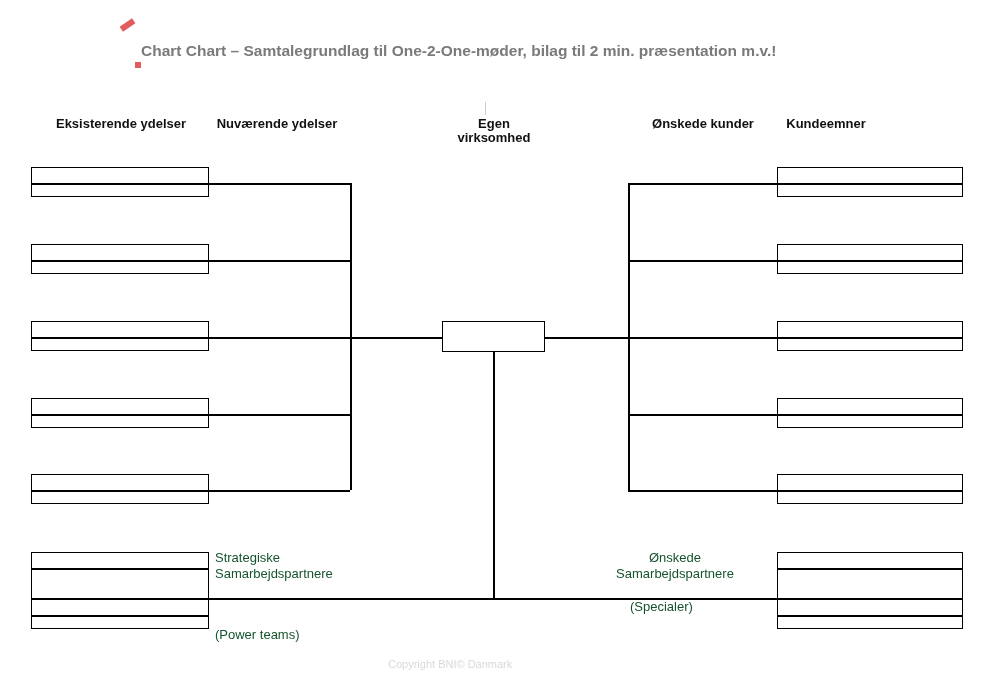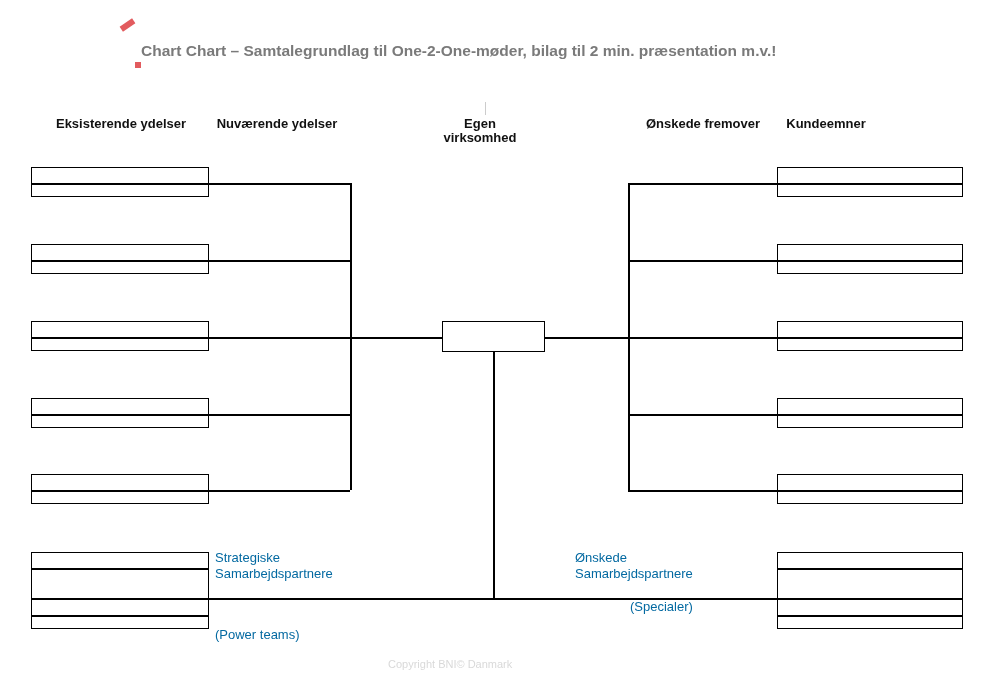--- a/index.html
+++ b/index.html
@@ -36,45 +36,45 @@
   
   .col-header{
     position:absolute;top:117px;transform:translateX(-50%);
     font-size:13px;font-weight:bold;color:#111;text-align:center;
     white-space:pre-line;line-height:14px;
   }
   
   .dline{position:absolute;background:#000;}
   .dbox{position:absolute;border:1.5px solid #000;box-sizing:border-box;background:transparent;}
   
-  .blabel{position:absolute;font-size:13px;color:#0369a1;line-height:15.5px;white-space:pre-line;}
-  #label-onskede{text-align:left;}
+  .blabel{position:absolute;font-size:13px;color:#14532d;line-height:15.5px;white-space:pre-line;}
+  #label-onskede{text-align:center;}
   
   #copyright{position:absolute;left:388px;top:658px;font-size:11px;color:#d9d9d9;white-space:nowrap;}
 </style>
 </head>
 <body>
 
 <div id="page">
 
   <div id="logo">
     <span class="accent" style="background: rgb(226, 91, 94);"></span>
     <span class="dot" style="background: rgb(226, 91, 94);"></span>
   </div>
 
   <div id="title" style="color: rgb(122, 122, 122);"><span>Chart </span><span class="wavy">Chart</span><span> – Samtalegrundlag </span><span class="wavy">til</span><span> One-2-One-møder, </span><span class="wavy">bilag</span><span> </span><span class="wavy">til</span><span> 2 min. præsentation m.v.!</span></div>
 
 
   <div id="cursor"></div>
 
   <div class="col-header" style="left:121px">Eksisterende ydelser</div>
   <div class="col-header" style="left:277px">Nuværende ydelser</div>
-  <div class="col-header" style="left:480px">Egen
+  <div class="col-header" style="left:494px">Egen
 virksomhed</div>
-  <div class="col-header" style="left:703px">Ønskede fremover</div>
+  <div class="col-header" style="left:703px">Ønskede kunder</div>
   <div class="col-header" style="left:826px">Kundeemner</div>
 
   <div id="diagram">
       <div class="dbox" style="left: 31px; top: 167px; width: 178px; height: 30px; border-color: rgb(0, 0, 0);"></div>
       <div class="dline" style="left: 31px; top: 183px; width: 178px; height: 1.5px; background: rgb(0, 0, 0);"></div>
       <div class="dline" style="left: 209px; top: 183px; width: 141px; height: 1.5px; background: rgb(0, 0, 0);"></div>
       <div class="dbox" style="left: 31px; top: 244px; width: 178px; height: 30px; border-color: rgb(0, 0, 0);"></div>
       <div class="dline" style="left: 31px; top: 260px; width: 178px; height: 1.5px; background: rgb(0, 0, 0);"></div>
       <div class="dline" style="left: 209px; top: 260px; width: 141px; height: 1.5px; background: rgb(0, 0, 0);"></div>
       <div class="dbox" style="left: 31px; top: 321px; width: 178px; height: 30px; border-color: rgb(0, 0, 0);"></div>

